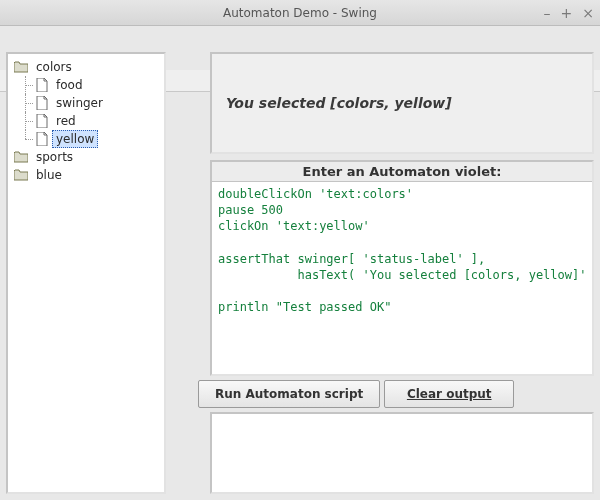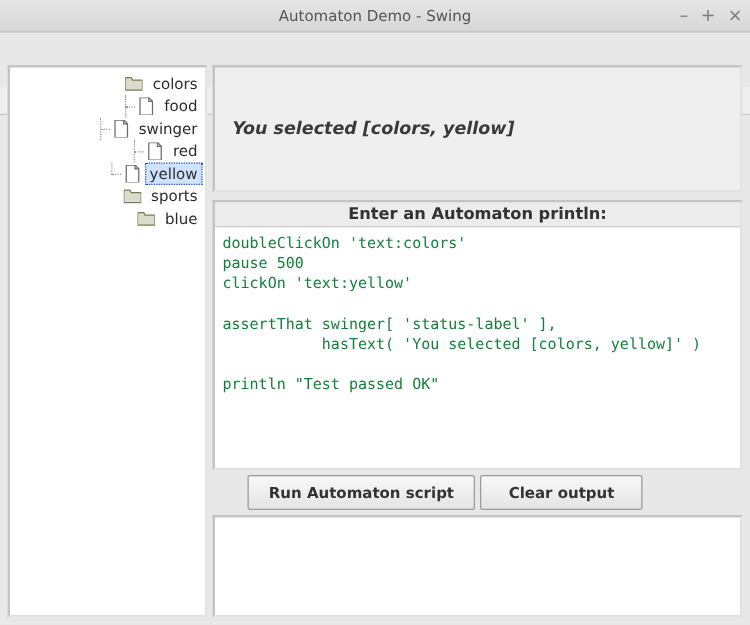--- a/index.html
+++ b/index.html
@@ -48,21 +48,21 @@
   .sidebar {
     width: 160px;
     background: #fff;
     border: 2px solid #c4c4c4;
     border-right-color: #e2e2e2;
     border-bottom-color: #e2e2e2;
     margin: 4px;
     overflow: auto;
     padding: 4px 2px;
   }
-  .tree-node { display: flex; align-items: center; height: 18px; padding-left: 4px; cursor: default; justify-content: flex-end; }
+  .tree-node { display: flex; align-items: center; height: 18px; padding-left: 4px; cursor: default; }
   .tree-node.child { padding-left: 12px; }
   .tree-conn {
     width: 14px; height: 18px; position: relative; flex: 0 0 14px;
   }
   .tree-conn::before {
     content:""; position:absolute; left:3px; top:0; bottom:0; border-left:1px dotted #9a9a9a;
   }
   .tree-conn::after {
     content:""; position:absolute; left:3px; top:9px; width:8px; border-top:1px dotted #9a9a9a;
   }
@@ -82,20 +82,21 @@
     flex: 1;
     margin: 4px 4px 4px 0;
     display: flex; flex-direction: column;
     gap: 0;
   }
   .panel {
     border: 2px solid #c4c4c4;
     border-right-color: #e2e2e2;
     border-bottom-color: #e2e2e2;
     background: #efefef;
+    margin-left: 40px;
   }
   .status-panel {
     height: 102px;
     display: flex; align-items: center;
     padding: 0 14px;
   }
   .status-label {
     font-style: italic;
     font-weight: bold;
     color: #3a3a3a;
@@ -142,21 +143,21 @@
     background: linear-gradient(#f8f8f8, #e4e4e4);
     border: 1px solid #9a9a9a;
     border-radius: 2px;
     font-weight: bold;
     font-size: 12px;
     color: #333;
     cursor: default;
     margin-right: 4px;
     text-align: center;
   }
-  .swing-btn + .swing-btn { min-width: 130px; }
+  .swing-btn + .swing-btn { min-width: 130px; text-decoration: underline; }
   .output-panel {
     margin-top: 4px;
     flex: 1;
     min-height: 46px;
     background: #fff;
   }
 </style>
 </head>
 <body>
 
@@ -228,21 +229,21 @@
       </div>
     </div>
 
   <div class="main">
 
     <div class="panel status-panel">
       <span class="status-label">You selected [colors, yellow]</span>
     </div>
 
     <div class="panel script-panel">
-      <div class="script-header">Enter an Automaton println:</div>
+      <div class="script-header">Enter an Automaton violet:</div>
       <textarea class="script-area" id="script-area" spellcheck="false" style="">doubleClickOn 'text:colors'
 pause 500
 clickOn 'text:yellow'
 
 assertThat swinger[ 'status-label' ],
            hasText( 'You selected [colors, yellow]' )
 
 println "Test passed OK"
 </textarea>
     </div>

